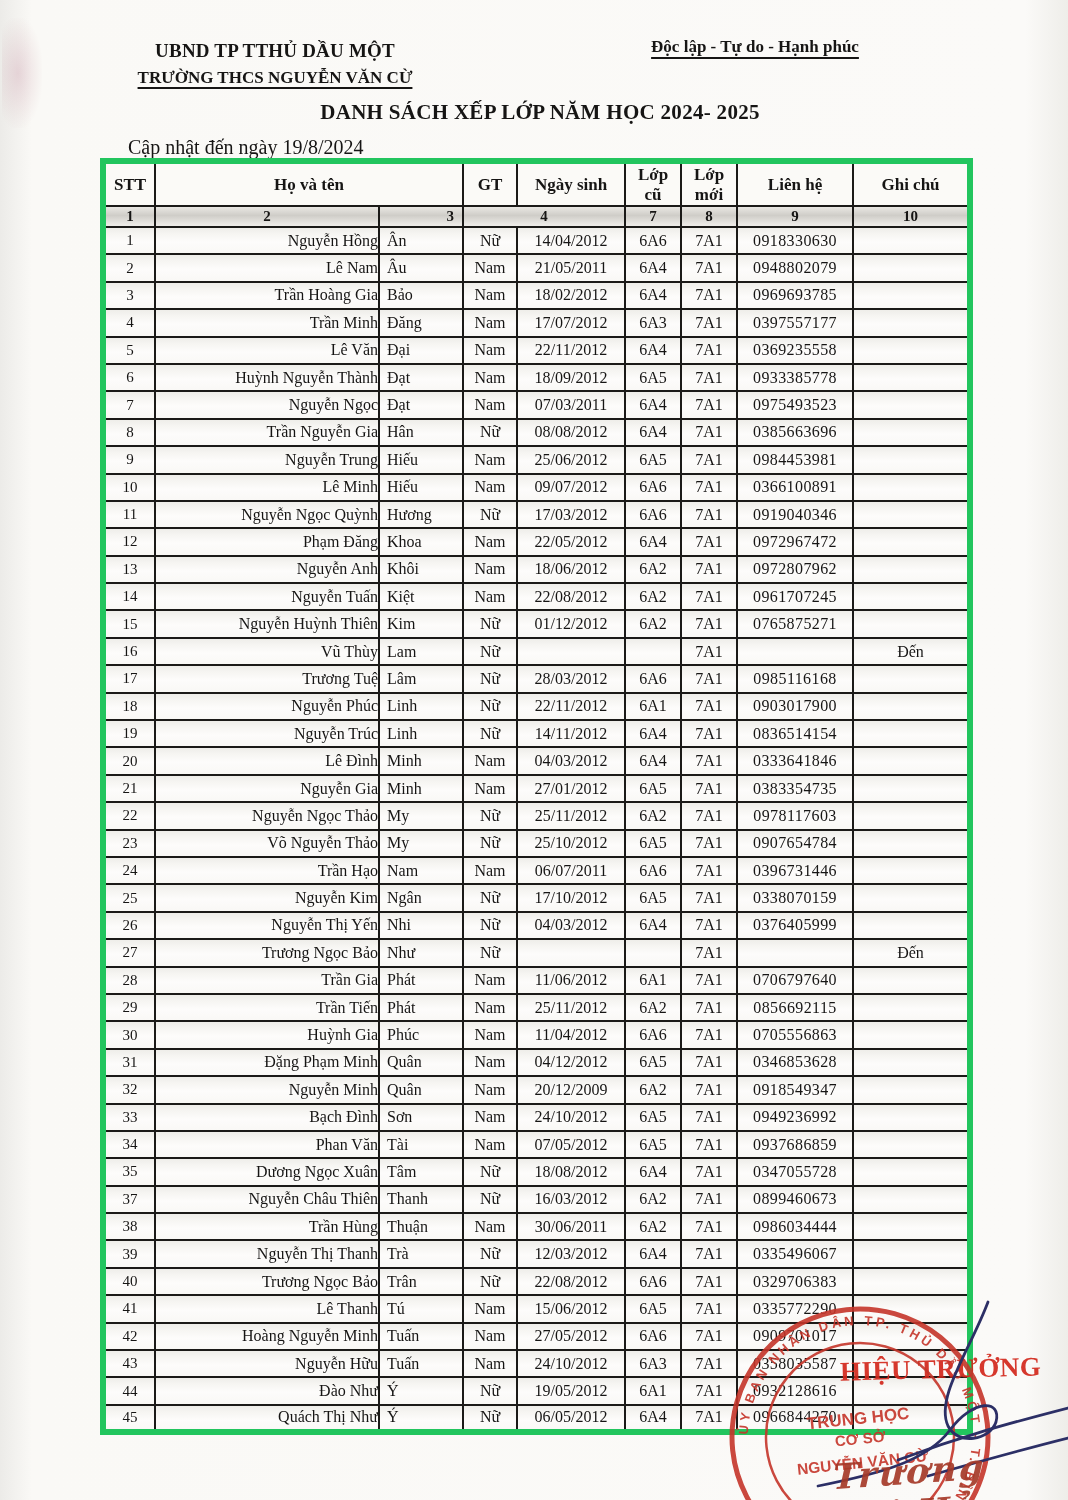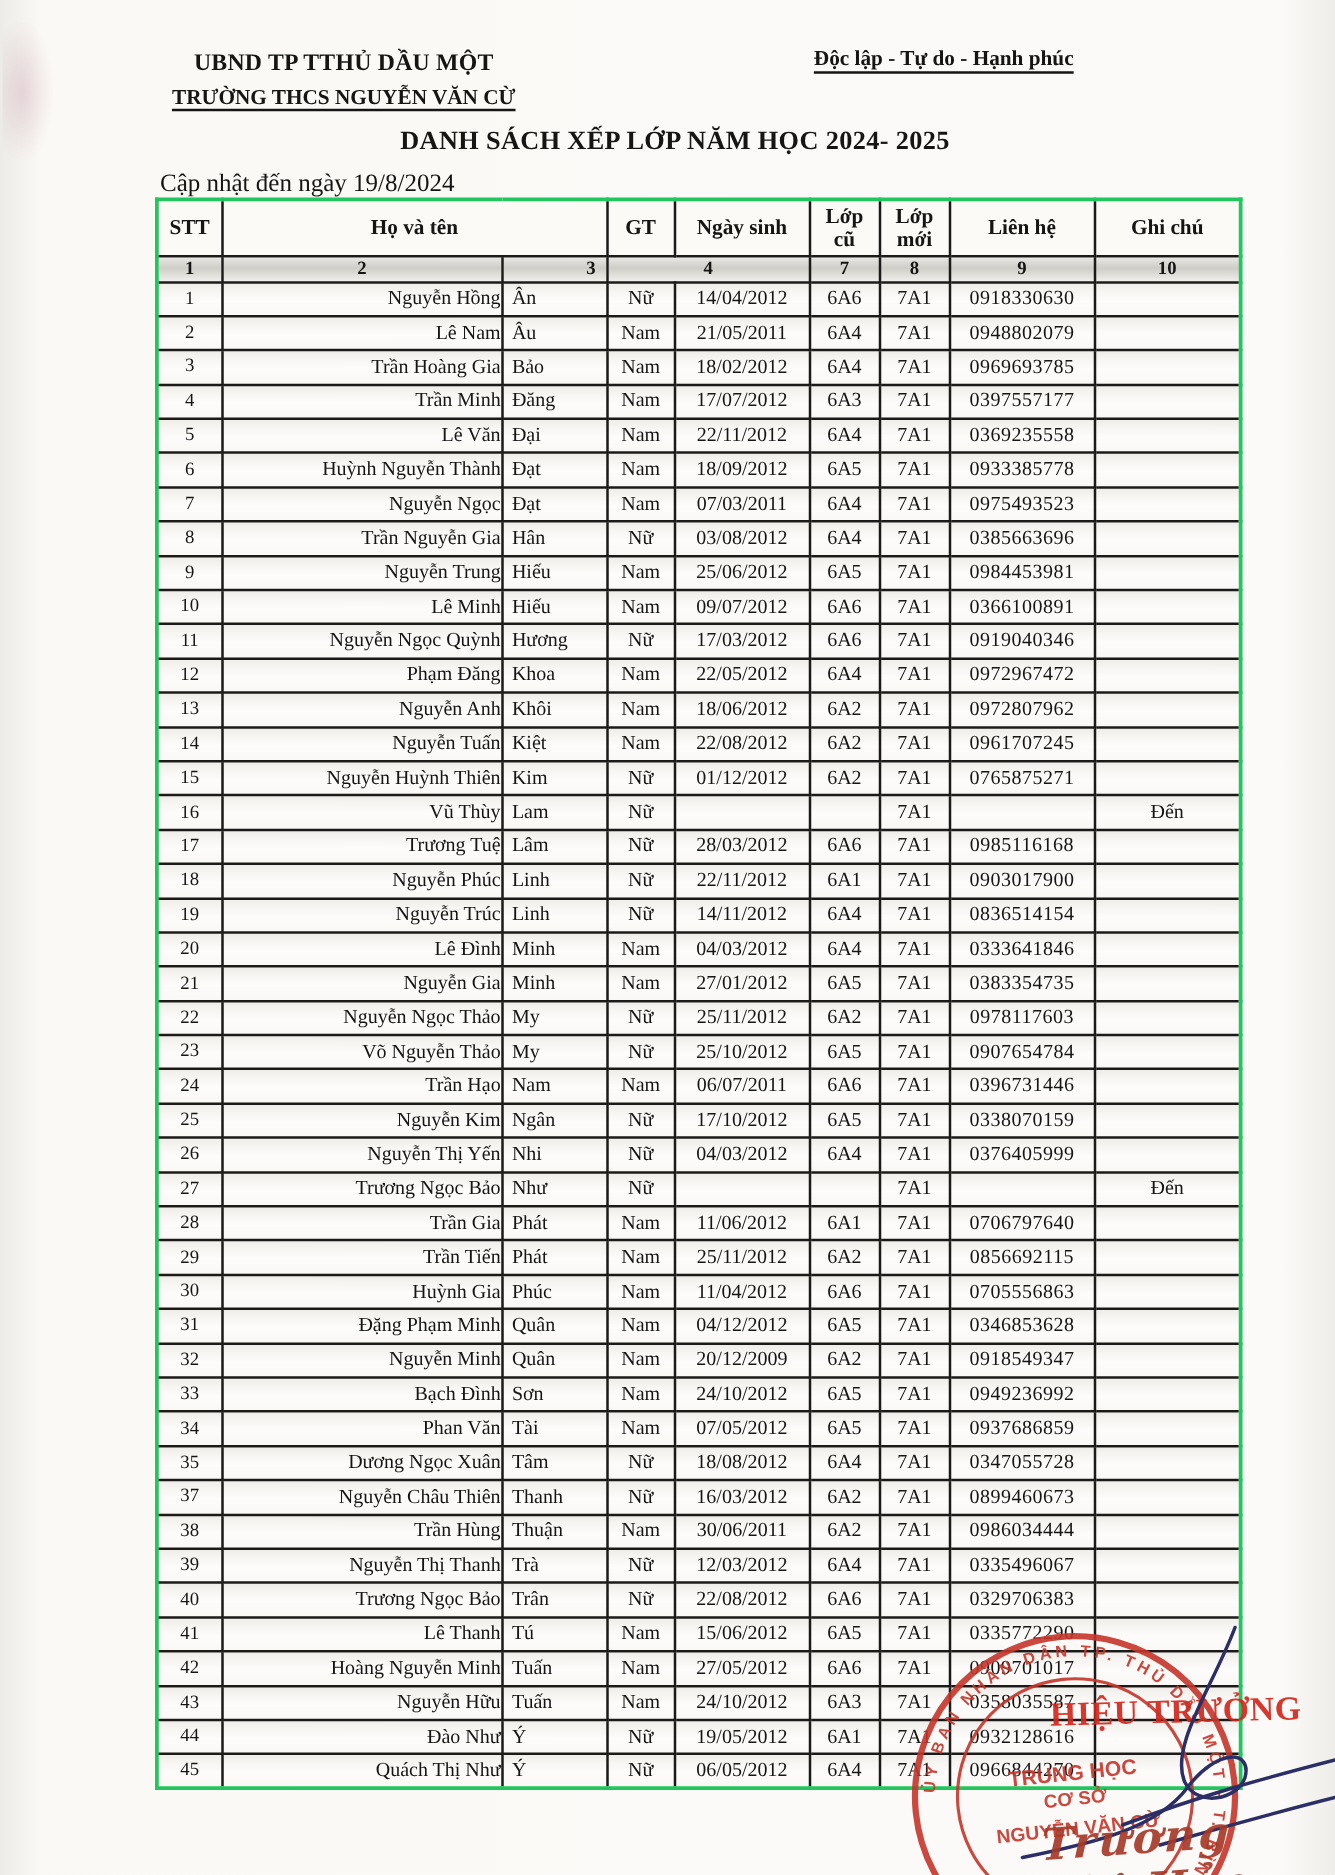--- a/index.html
+++ b/index.html
@@ -18,23 +18,23 @@
   .org-block { position:absolute; left:100px; top:36px; width:350px; text-align:center; line-height:1.55; }
   .org1 { font-size:19px; font-weight:bold; letter-spacing:.2px; }
   .org2 { font-size:17px; font-weight:bold; text-decoration:underline; text-underline-offset:4px; text-decoration-thickness:2px; }
   .nat-block { position:absolute; left:520px; top:33px; width:470px; text-align:center; line-height:1.6; }
   .nat1 { font-size:17px; font-weight:bold; }
   .nat2 { font-size:17px; font-weight:bold; text-decoration:underline; text-underline-offset:5px; text-decoration-thickness:2px; }
   .doc-title { position:absolute; left:100px; top:100px; width:880px; text-align:center; font-size:21px; font-weight:bold; letter-spacing:.3px; }
   .update-note { position:absolute; left:128px; top:136px; font-size:20px; }
   
   table.list {
-    position:absolute; left:124px; top:158px; width:867px;
+    position:absolute; left:100px; top:158px; width:867px;
     border-collapse:collapse; table-layout:fixed;
-    border:3px solid #22c55e;
+    border:6px solid #22c55e;
   }
   table.list th, table.list td {
     border:2px solid #1b1a18; vertical-align:middle; text-align:center;
     overflow:hidden; white-space:nowrap;
   }
   thead tr.head-row { height:45px; background:#fbfaf7; }
   thead tr.head-row th { font-size:17px; font-weight:bold; line-height:1.15; }
   thead tr.num-row { height:21px; background:linear-gradient(180deg,#eceae6 0,#cfcdc8 45%,#edebe7 90%); }
   thead tr.num-row td { font-size:15px; font-weight:bold; }
   thead tr.num-row td.right { text-align:right; padding-right:8px; }
@@ -192,21 +192,21 @@
         <td class="c-old">6A4</td>
         <td class="c-new">7A1</td>
         <td class="c-phone">0975493523</td>
         <td class="c-note"></td>
       </tr>
       <tr>
         <td class="c-stt">8</td>
         <td class="c-ho">Trần Nguyễn Gia</td>
         <td class="c-ten">Hân</td>
         <td class="c-gt">Nữ</td>
-        <td class="c-dob">03/08/2012</td>
+        <td class="c-dob">08/08/2012</td>
         <td class="c-old">6A4</td>
         <td class="c-new">7A1</td>
         <td class="c-phone">0385663696</td>
         <td class="c-note"></td>
       </tr>
       <tr>
         <td class="c-stt">9</td>
         <td class="c-ho">Nguyễn Trung</td>
         <td class="c-ten">Hiếu</td>
         <td class="c-gt">Nam</td>

